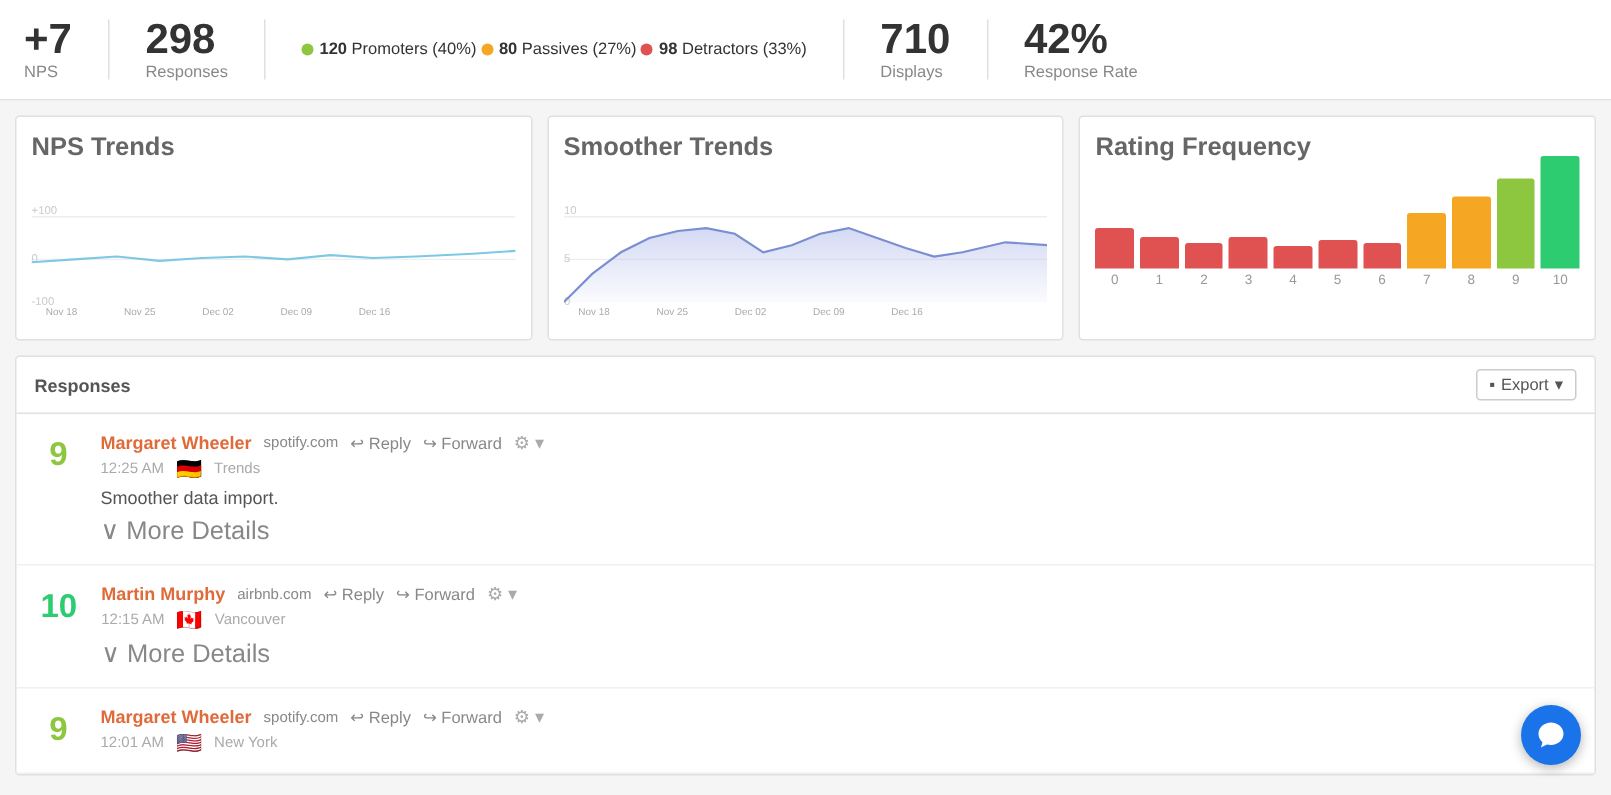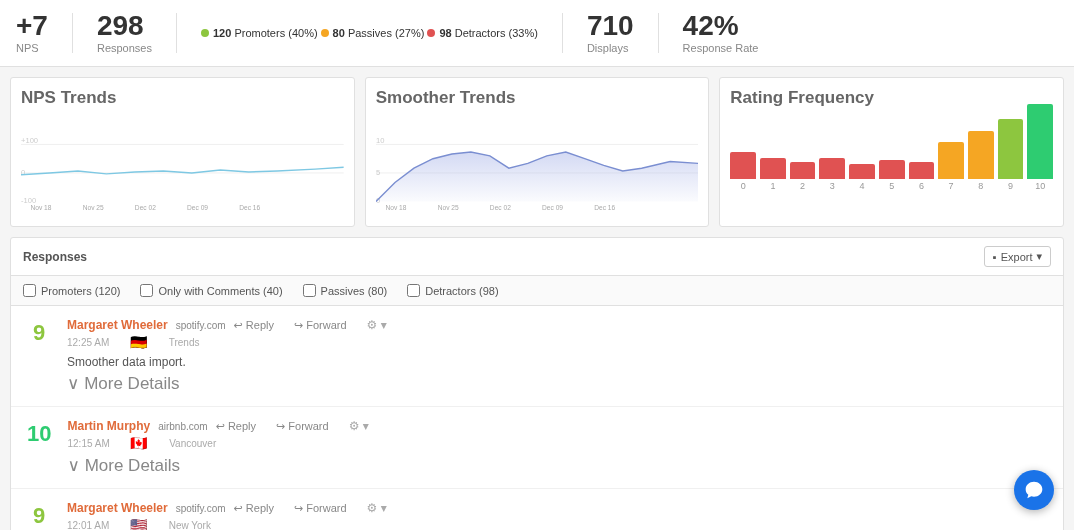--- a/index.html
+++ b/index.html
@@ -51,40 +51,40 @@
       font-size: 22px; font-weight: bold; color: #aaa; min-width: 24px; text-align: center; margin-top: 2px;
     }
     .score-9 { color: #8dc63f; }
     .score-10 { color: #2ecc71; }
 
     .response-content { flex: 1; }
     .response-top { display: flex; align-items: center; gap: 8px; flex-wrap: wrap; }
     .respondent-name { font-size: 12px; font-weight: bold; color: #e06b3a; cursor: pointer; }
     .source-tag { font-size: 10px; color: #888; }
     .action-link { font-size: 11px; color: #888; cursor: pointer; display: flex; align-items: center; gap: 3px; }
-    .response-meta { font-size: 10px; color: #aaa; margin-top: 2px; display: flex; align-items: center; gap: 21px; }
+    .response-meta { font-size: 10px; color: #aaa; margin-top: 2px; display: flex; align-items: center; gap: 8px; }
     .flag { font-size: 14px; }
     .response-text { font-size: 12px; color: #555; margin-top: 5px; }
     .more-details { font-size: 17px; color: #888; cursor: pointer; margin-top: 4px; }
 
     .gear-icon { font-size: 12px; color: #aaa; cursor: pointer; }
 
     .chat-widget {
       position: fixed; bottom: 20px; right: 20px; width: 40px; height: 40px;
       background: #1a73e8; border-radius: 50%; display: flex; align-items: center; justify-content: center;
       cursor: pointer; box-shadow: 0 2px 8px rgba(0,0,0,0.3);
     }
     .chat-widget svg { width: 20px; height: 20px; fill: white; }
 
     .bar-chart-container { display: flex; align-items: flex-end; height: 80px; gap: 4px; padding: 5px 0; }
     .bar { display: flex; flex-direction: column; align-items: center; flex: 1; }
     .bar-fill { width: 100%; border-radius: 2px 2px 0 0; }
     .bar-label { font-size: 9px; color: #999; margin-top: 2px; }
 
-    .action-links-row { display: flex; align-items: center; gap: 20px; }
+    .action-links-row { display: flex; align-items: center; gap: 8px; }
   </style>
 </head>
 <body>
 
 <div class="top-stats">
   <div class="stat-block">
     <span class="stat-value">+7</span>
     <span class="stat-label">NPS</span>
   </div>
   <div class="stat-divider"></div>
@@ -223,38 +223,20 @@
 <div class="responses-section">
   <div class="responses-header">
     <span class="responses-title">Responses</span>
     <button class="export-btn">
       <span>▪</span>
       <span>Export</span>
       <span>▾</span>
     </button>
   </div>
 
-  <div class="filter-row">
-    <label class="filter-item">
-      <input type="checkbox" style="">
-      <span>Promoters (120)</span>
-    </label>
-    <label class="filter-item">
-      <input type="checkbox" style="">
-      <span>Only with Comments (40)</span>
-    </label>
-    <label class="filter-item">
-      <input type="checkbox" style="">
-      <span>Passives (80)</span>
-    </label>
-    <label class="filter-item">
-      <input type="checkbox" style="">
-      <span>Detractors (98)</span>
-    </label>
-  </div>
 
   <div id="response-list">
       <div class="response-item">
     <div class="score-badge score-9">9</div>
     <div class="response-content">
       <div class="response-top">
         <span class="respondent-name">Margaret Wheeler</span>
         <span class="source-tag">spotify.com</span>
         <div class="action-links-row">
           <span class="action-link">↩ Reply</span>

